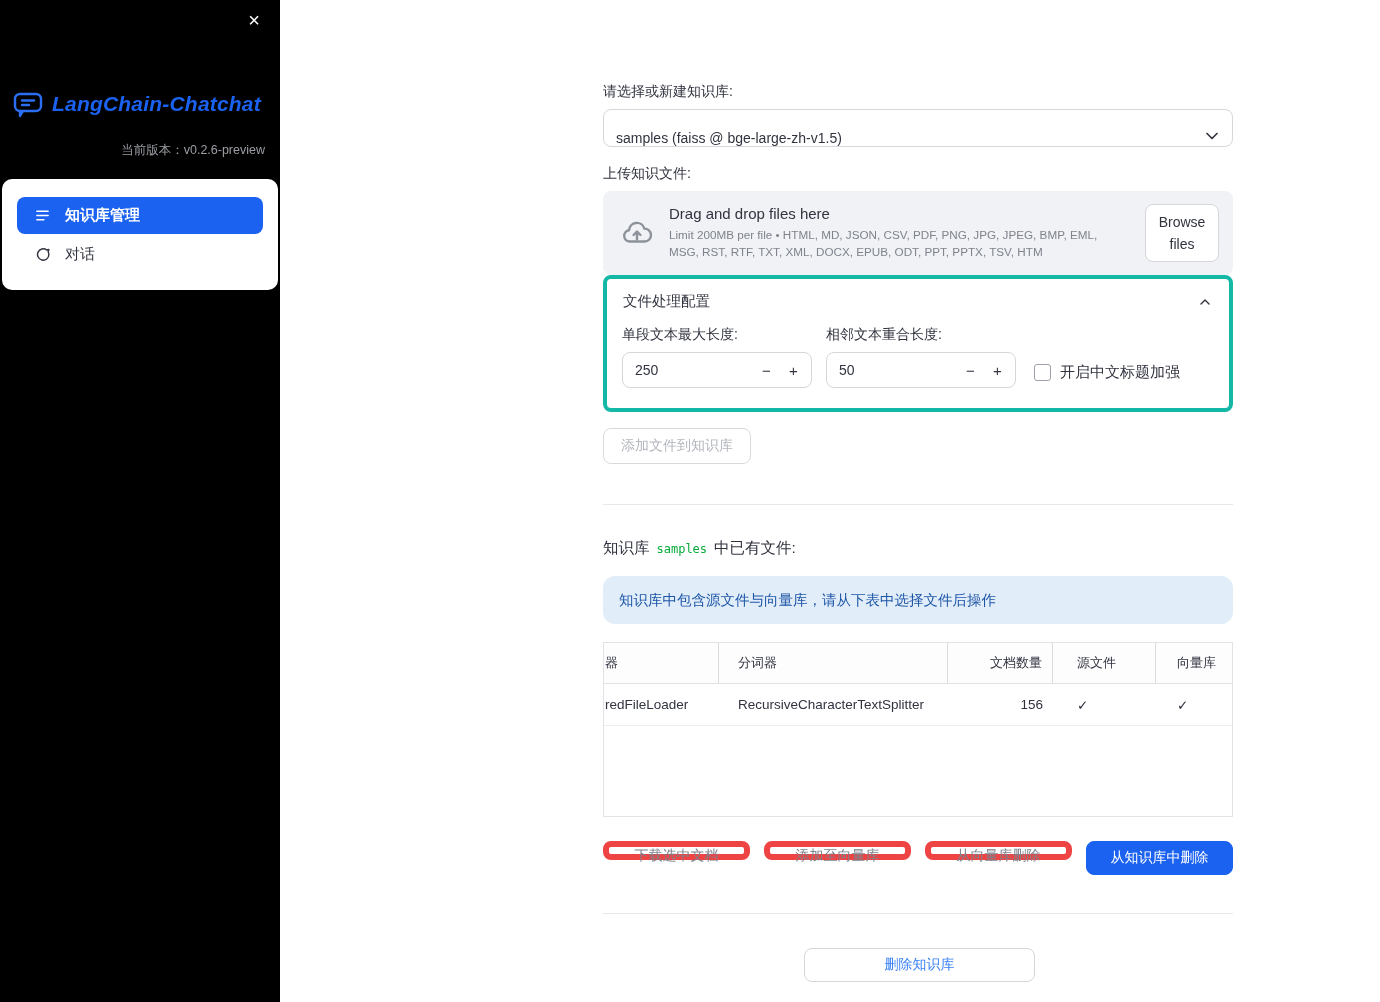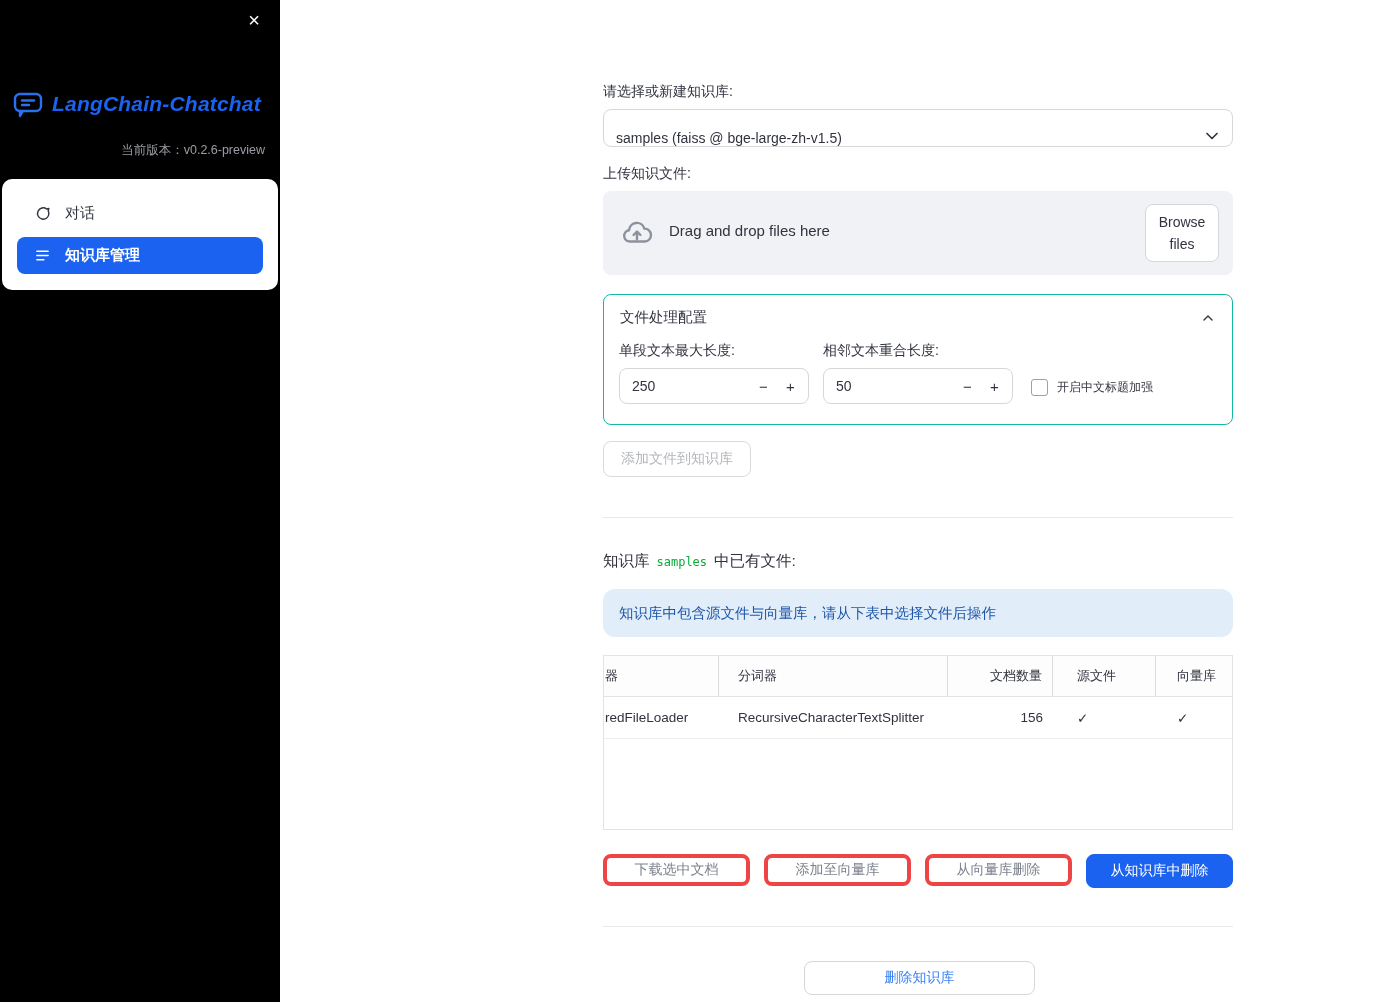--- a/index.html
+++ b/index.html
@@ -31,31 +31,31 @@
   .selectbox { height:38px; border:1px solid #d5d7db; border-radius:8px; background:#fff; display:flex; align-items:flex-end; padding:0 10px 0 12px; cursor:pointer; }
   .select-value { flex:1; font-size:14px; }
 
   .dropzone { margin-top:0; height:84px; background:#f0f2f6; border-radius:8px; display:flex; align-items:center; padding:0 14px 0 17px; gap:15px; }
   .dz-icon { width:34px; height:34px; flex:none; }
   .dz-text { flex:1; }
   .dz-title { font-size:15px; color:#31333f; margin-bottom:5px; }
   .dz-hint { font-size:11.7px; color:#7f838c; line-height:1.45; max-width:478px; }
   .browse-btn { flex:none; width:74px; min-height:52px; background:#fff; border:1px solid #d5d7db; border-radius:8px; font-size:14px; color:#31333f; padding:6px 6px; line-height:1.6; cursor:pointer; font-family:inherit; }
 
-  .expander { margin-top:19px; border:1px solid #14b8a6; border-radius:8px; }
+  .expander { border:4px solid #14b8a6; border-radius:8px; }
   .expander-header { display:flex; align-items:center; justify-content:space-between; padding:13px 16px 11px; cursor:pointer; font-size:14.5px; }
   .expander-body { padding:4px 15px 20px; }
   .cfg-grid { display:flex; align-items:flex-start; gap:14px; }
   .cfg-col { width:190px; }
   .number-input { margin-top:8px; height:36px; border:1px solid #d5d7db; border-radius:8px; background:#fff; display:flex; align-items:center; padding:0 4px 0 12px; }
   .num-field { flex:1; width:60px; min-width:0; border:none; outline:none; font-size:14px; color:#31333f; font-family:inherit; background:transparent; }
   .step-btn { background:none; border:none; color:#31333f; font-size:15px; width:27px; height:30px; cursor:pointer; font-family:inherit; }
   .cfg-check { display:flex; align-items:center; gap:9px; margin-left:4px; margin-top:37px; }
   .checkbox { width:17px; height:17px; border:1px solid #9ca1a9; border-radius:3px; background:#fff; cursor:pointer; flex:none; }
-  .check-label { font-size:12px; }
+  .check-label { font-size:15px; }
 
   .btn { font-family:inherit; font-size:14px; border-radius:8px; cursor:pointer; }
   .add-btn { margin-top:16px; height:36px; padding:0 17px; background:#fff; border:1px solid #d9dade; color:#b3b6bd; }
   hr.divider { border:none; border-top:1px solid #e8e8eb; margin:40px 0 0; }
 
   .files-line { margin-top:33px; font-size:15.5px; display:flex; align-items:center; gap:7px; }
   .code-chip { font-family:"DejaVu Sans Mono","Liberation Mono",monospace; font-size:12px; color:var(--code-text,#09ab3b); }
 
   .info-box { margin-top:17px; min-height:48px; background:var(--info-bg,#e4eefb); color:var(--info-text,#1d56a6); border-radius:12px; padding:13px 16px; font-size:14.5px; display:flex; align-items:center; }
 
@@ -67,21 +67,21 @@
   .t-header .t-cell:last-child { border-right:none; }
   .t-row { border-bottom:1px solid #ecedf0; }
   .t-row .t-cell { height:41px; font-size:13.5px; }
   .c1 { padding-left:1px; }
   .c2 { padding-left:19px; }
   .c3 { justify-content:flex-end; padding-right:10px; }
   .c4 { padding-left:24px; }
   .c5 { padding-left:21px; }
 
   .actions-row { margin-top:24px; display:grid; grid-template-columns:repeat(4,1fr); gap:14px; }
-  .ghost-btn { height:32px; background:#fff; border:4px solid #ef4444; color:#7d828c; }
+  .ghost-btn { height:19px; background:#fff; border:6px solid #ef4444; color:#7d828c; }
   .primary-btn { height:34px; background:var(--accent,#1b62f0); border:1px solid var(--accent,#1b62f0); color:#fff; }
   hr.divider2 { border:none; border-top:1px solid #e8e8eb; margin:38px 0 0; }
   .footer-row { margin-top:34px; display:grid; grid-template-columns:201px 1fr 198px; }
   .delete-kb { height:34px; background:#fff; border:1px solid #d5d7db; color:#3b82f6; }
 </style>
 </head>
 <body>
 
 <div class="app">
 
@@ -94,33 +94,33 @@
         <path d="M10 12.5h12"></path>
         <path d="M10 17h7"></path>
         <path d="M11 23l-3 5v-5"></path>
       </svg>
       <span class="logo-text">LangChain-Chatchat</span>
     </div>
 
     <div class="version">当前版本：v0.2.6-preview</div>
 
     <nav class="menu-card">
-      <div class="menu-item">
-        <svg width="17" height="17" viewBox="0 0 24 24" fill="none" stroke="#31333f" stroke-width="2" stroke-linecap="round" stroke-linejoin="round">
-          <path d="M21 12a8 8 0 1 1-3.1-6.3L21 5l-1 3.4A8 8 0 0 1 21 12z"></path>
-        </svg>
-        <span>对话</span>
-      </div>
       <div class="menu-item active">
         <svg width="17" height="17" viewBox="0 0 24 24" fill="none" stroke="#ffffff" stroke-width="2" stroke-linecap="round">
           <path d="M4 6h16"></path>
             <path d="M4 12h16"></path>
             <path d="M4 18h10"></path>
         </svg>
         <span>知识库管理</span>
+      </div>
+      <div class="menu-item">
+        <svg width="17" height="17" viewBox="0 0 24 24" fill="none" stroke="#31333f" stroke-width="2" stroke-linecap="round" stroke-linejoin="round">
+          <path d="M21 12a8 8 0 1 1-3.1-6.3L21 5l-1 3.4A8 8 0 0 1 21 12z"></path>
+        </svg>
+        <span>对话</span>
       </div>
     </nav>
   </aside>
 
   <main class="main">
     <div class="content">
 
       <div class="field-label">请选择或新建知识库:</div>
       <div class="selectbox">
         <span class="select-value">samples (faiss @ bge-large-zh-v1.5)</span>
@@ -131,20 +131,21 @@
 
       <div class="field-label mt18">上传知识文件:</div>
       <div class="dropzone">
         <svg class="dz-icon" viewBox="0 0 24 24" fill="none" stroke="#8d919a" stroke-width="1.7" stroke-linecap="round" stroke-linejoin="round">
           <path d="M7 18a4 4 0 0 1-.6-7.96 5.5 5.5 0 0 1 10.8-1.1A4.5 4.5 0 0 1 17.5 18H7z"></path>
           <path d="M12 16.5v-5"></path>
             <path d="M9.6 13.4L12 11l2.4 2.4"></path>
         </svg>
         <div class="dz-text">
           <div class="dz-title">Drag and drop files here</div>
+          <div class="dz-hint">Limit 200MB per file • HTML, MD, JSON, CSV, PDF, PNG, JPG, JPEG, BMP, EML, MSG, RST, RTF, TXT, XML, DOCX, EPUB, ODT, PPT, PPTX, TSV, HTM</div>
         </div>
         <button class="browse-btn">Browse files</button>
       </div>
 
       <div class="expander">
         <div class="expander-header">
           <span>文件处理配置</span>
           <svg width="16" height="16" viewBox="0 0 24 24" fill="none" stroke="#31333f" stroke-width="2" stroke-linecap="round" stroke-linejoin="round">
             <path d="M6 15l6-6 6 6"></path>
           </svg>

